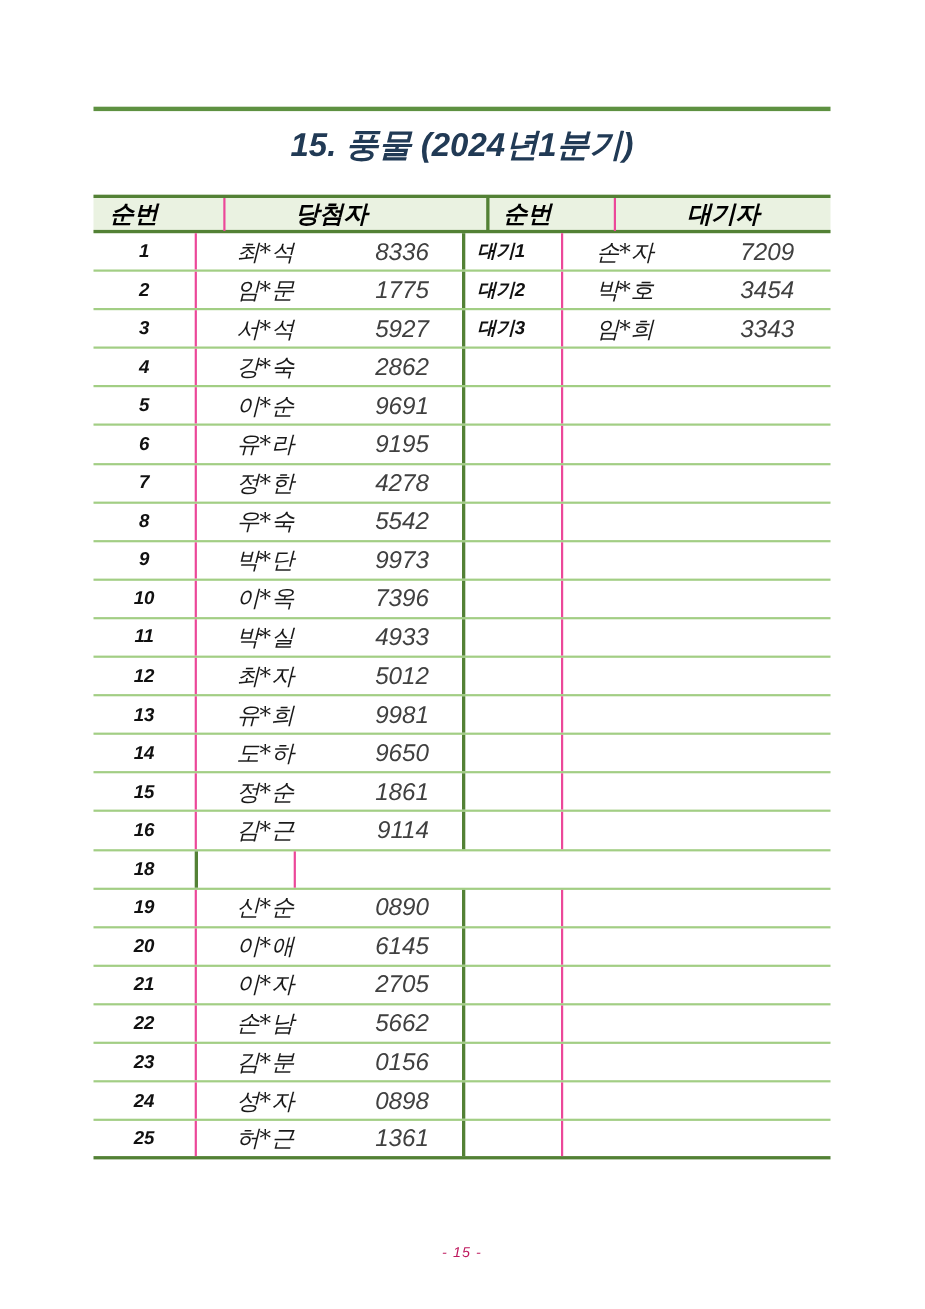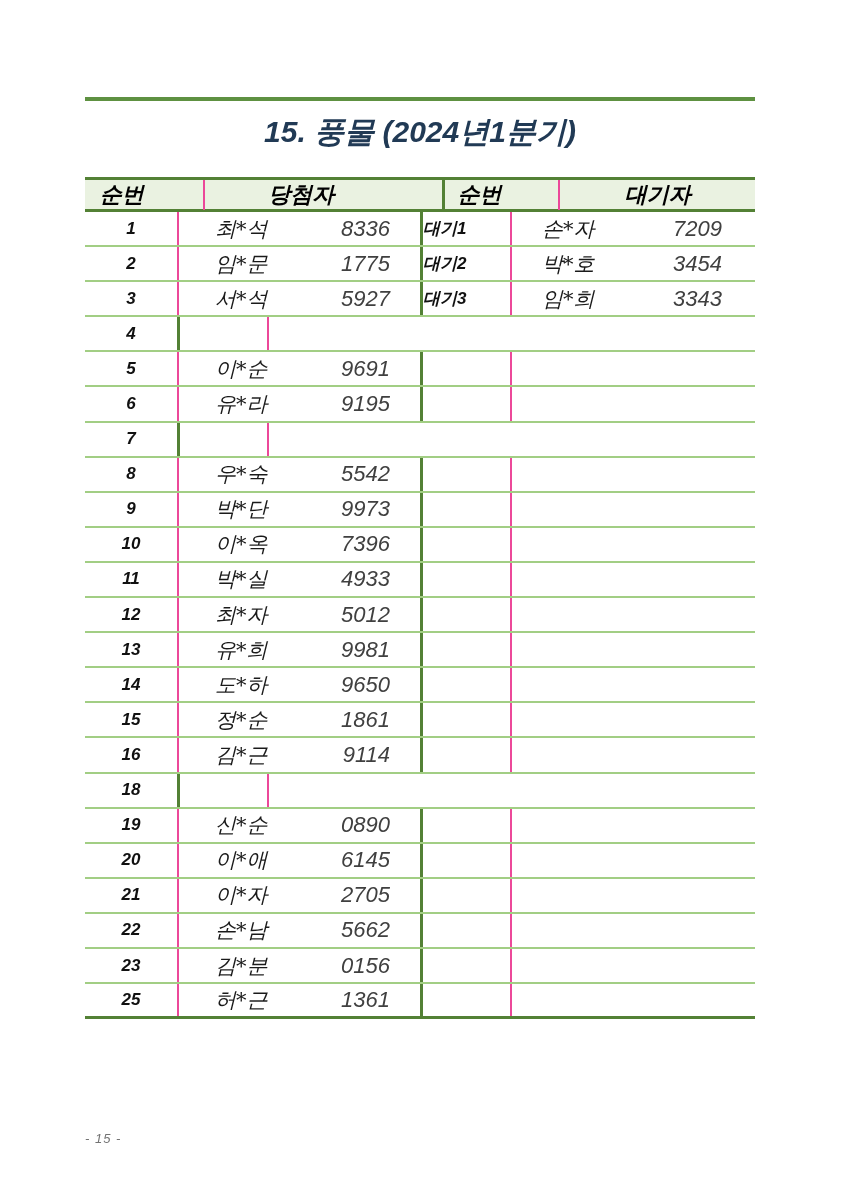--- a/index.html
+++ b/index.html
@@ -84,20 +84,21 @@
     align-items: center;
   }
   .cell.no {
     justify-content: center;
     font-size: 17px;
     font-weight: bold;
     color: #111111;
   }
   .cell.wno {
     justify-content: flex-start;
+    padding-left: 11px;
     font-size: 17px;
     font-weight: bold;
     color: #111111;
   }
   .cell.pair-winner {
     justify-content: space-between;
     padding: 0 30px 0 36px;
   }
   .cell.pair-waiting {
     justify-content: space-between;
@@ -112,23 +113,23 @@
   .num {
     font-family: "Liberation Sans", sans-serif;
     font-size: 22px;
     color: #404040;
   }
   .page-footer {
     position: absolute;
     left: 85px;
     top: 1131px;
     width: 670px;
-    text-align: left;
+    text-align: center;
     font-size: 13px;
-    color: #737373;
+    color: #be185d;
     letter-spacing: 1px;
   }
 </style>
 </head>
 <body>
 
 <div class="page">
 
   <div class="top-rule"></div>
 
@@ -173,20 +174,24 @@
       <span class="num">5927</span>
     </div>
     <div class="cell c3 bl-dark wno">대기3</div>
     <div class="cell c4 bl-light pair-waiting">
       <span class="nm">임*희</span>
       <span class="num">3343</span>
     </div>
   </div>
         <div class="row">
     <div class="cell c1 no">4</div>
+    <div class="cell c2 bl-light pair-winner">
+      <span class="nm">강*숙</span>
+      <span class="num">2862</span>
+    </div>
     <div class="cell c3 bl-dark wno"></div>
     <div class="cell c4 bl-light pair-waiting">
       <span class="nm"></span>
       <span class="num"></span>
     </div>
   </div>
         <div class="row">
     <div class="cell c1 no">5</div>
     <div class="cell c2 bl-light pair-winner">
       <span class="nm">이*순</span>
@@ -205,20 +210,24 @@
       <span class="num">9195</span>
     </div>
     <div class="cell c3 bl-dark wno"></div>
     <div class="cell c4 bl-light pair-waiting">
       <span class="nm"></span>
       <span class="num"></span>
     </div>
   </div>
         <div class="row">
     <div class="cell c1 no">7</div>
+    <div class="cell c2 bl-light pair-winner">
+      <span class="nm">정*한</span>
+      <span class="num">4278</span>
+    </div>
     <div class="cell c3 bl-dark wno"></div>
     <div class="cell c4 bl-light pair-waiting">
       <span class="nm"></span>
       <span class="num"></span>
     </div>
   </div>
         <div class="row">
     <div class="cell c1 no">8</div>
     <div class="cell c2 bl-light pair-winner">
       <span class="nm">우*숙</span>
@@ -388,20 +397,32 @@
       <span class="nm">김*분</span>
       <span class="num">0156</span>
     </div>
     <div class="cell c3 bl-dark wno"></div>
     <div class="cell c4 bl-light pair-waiting">
       <span class="nm"></span>
       <span class="num"></span>
     </div>
   </div>
         <div class="row">
+    <div class="cell c1 no">24</div>
+    <div class="cell c2 bl-light pair-winner">
+      <span class="nm">성*자</span>
+      <span class="num">0898</span>
+    </div>
+    <div class="cell c3 bl-dark wno"></div>
+    <div class="cell c4 bl-light pair-waiting">
+      <span class="nm"></span>
+      <span class="num"></span>
+    </div>
+  </div>
+        <div class="row">
     <div class="cell c1 no">25</div>
     <div class="cell c2 bl-light pair-winner">
       <span class="nm">허*근</span>
       <span class="num">1361</span>
     </div>
     <div class="cell c3 bl-dark wno"></div>
     <div class="cell c4 bl-light pair-waiting">
       <span class="nm"></span>
       <span class="num"></span>
     </div>

